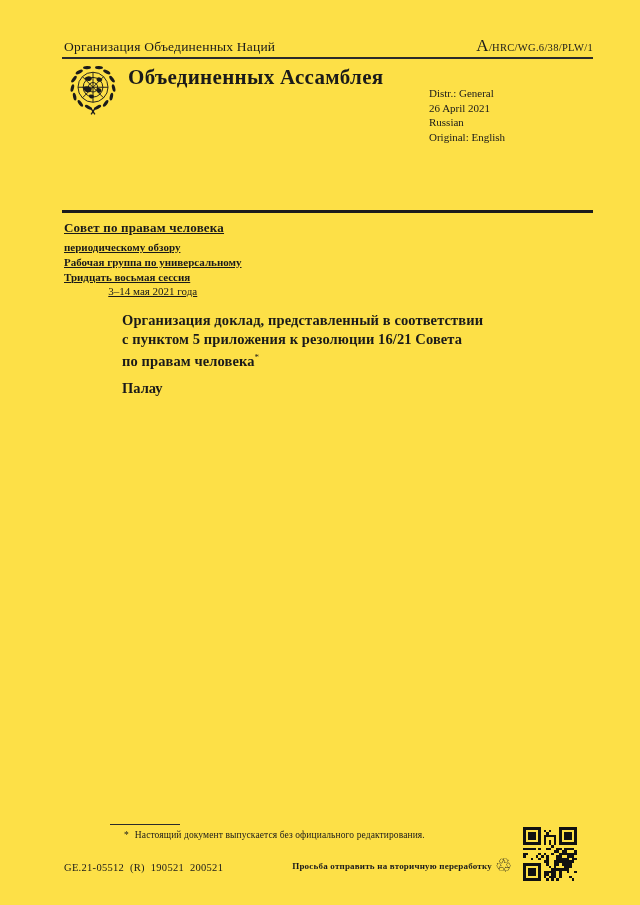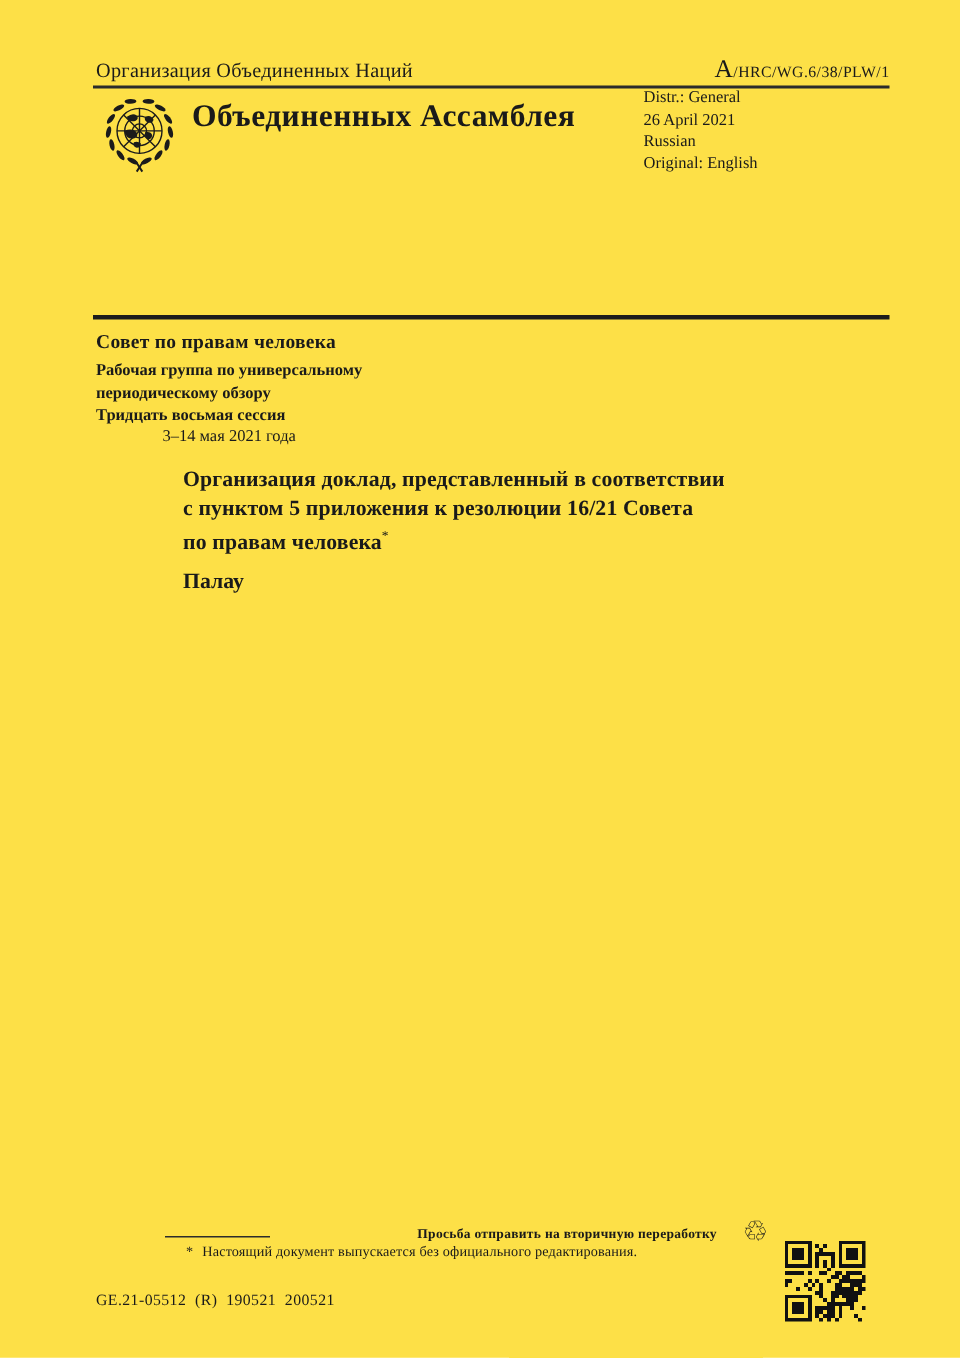--- a/index.html
+++ b/index.html
@@ -28,30 +28,30 @@
   .doc-symbol .big-a { font-size: 17px; }
 
   .emblem { position: absolute; left: 63px; top: 63px; width: 60px; height: 56px; }
 
   .ga-title {
     position: absolute; left: 128px; top: 65px;
     font-size: 21px; font-weight: bold; letter-spacing: 0.3px;
   }
 
   .distr-block {
-    position: absolute; left: 429px; top: 58px;
+    position: absolute; left: 429px; top: 86px;
     font-size: 11px; line-height: 14.5px;
   }
 
   .thick-rule {
     position: absolute; left: 62px; top: 210px;
     width: 531px; height: 2.5px; background: #1c1c1c;
   }
 
-  .session-block { position: absolute; left: 64px; top: 220px; }
+  .session-block { position: absolute; left: 64px; top: 220px; text-decoration: underline; }
   .session-block .council {
     font-size: 13px; font-weight: bold; margin-bottom: 4px; letter-spacing: 0.2px;
   }
   .session-block .wg-line, .session-block .session-name {
     font-size: 11px; font-weight: bold; line-height: 14.8px;
   }
   .session-block .session-dates { font-size: 11px; line-height: 14.8px; text-align: center; }
 
   .report-title {
     position: absolute; left: 122px; top: 311px; width: 450px;
@@ -74,22 +74,22 @@
     font-size: 9.5px; letter-spacing: 0.1px;
   }
   .footnote .fn-marker { margin-right: 6px; }
 
   .ge-number {
     position: absolute; left: 64px; top: 862px;
     font-size: 10.5px; white-space: pre; letter-spacing: 0.3px;
   }
 
   .recycle-row {
-    position: absolute; top: 809px; right: 128px;
-    display: flex; align-items: center; gap: 17px; height: 26px;
+    position: absolute; top: 853px; right: 128px;
+    display: flex; align-items: center; gap: 3px; height: 26px;
   }
   .recycle-row .recycle-text {
     font-size: 9px; font-weight: bold; letter-spacing: 0.2px; white-space: nowrap;
   }
   .recycle-row .recycle-glyph {
     font-family: "DejaVu Sans", sans-serif;
     font-size: 19px; line-height: 1; font-weight: normal;
     transform: translateY(-1px);
   }
 
@@ -149,22 +149,22 @@
     <div>Distr.: General</div>
     <div>26 April 2021</div>
     <div>Russian</div>
     <div>Original: English</div>
   </div>
 
   <div class="thick-rule"></div>
 
   <div class="session-block">
     <div class="council">Совет по правам человека</div>
+    <div class="wg-line">периодическому обзору</div>
     <div class="wg-line">Рабочая группа по универсальному</div>
-    <div class="wg-line">периодическому обзору</div>
     <div class="session-name">Тридцать восьмая сессия</div>
     <div class="session-dates">3–14 мая 2021 года</div>
   </div>
 
   <div class="report-title">
     <div>Организация доклад, представленный в соответствии</div>
     <div>с пунктом 5 приложения к резолюции 16/21 Совета</div>
     <div><span>по правам человека</span><sup>*</sup></div>
   </div>
 

